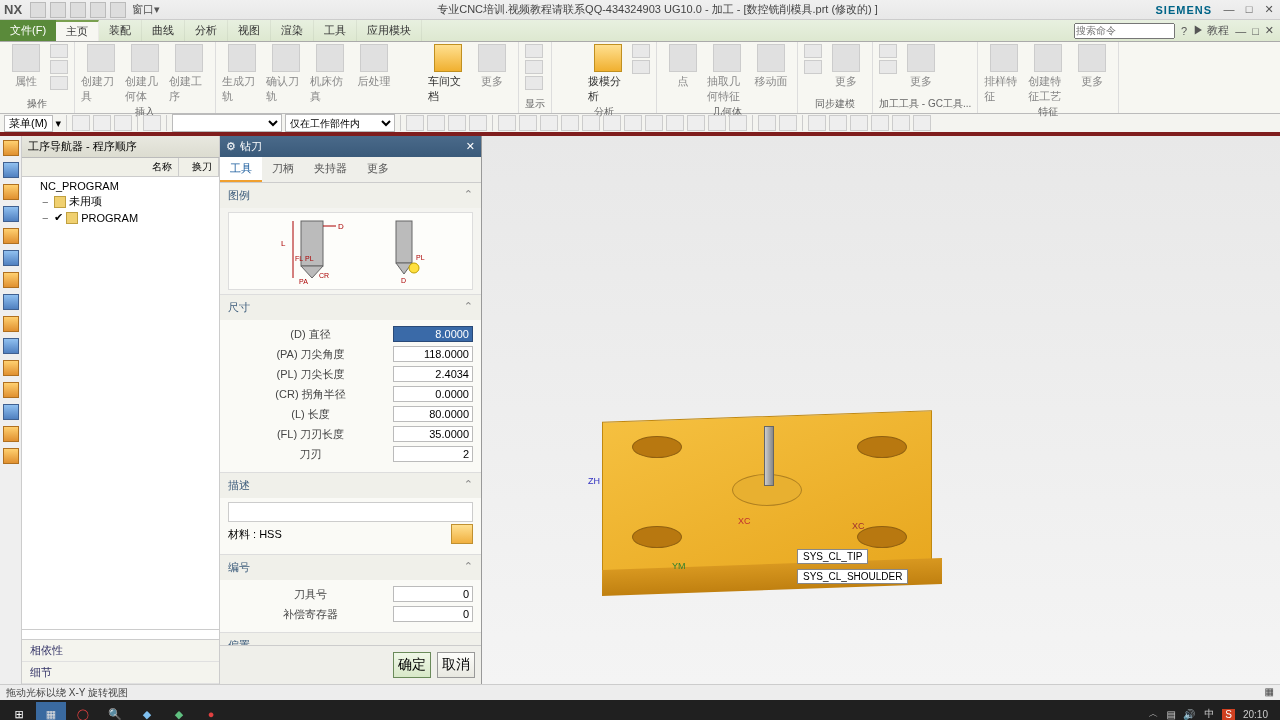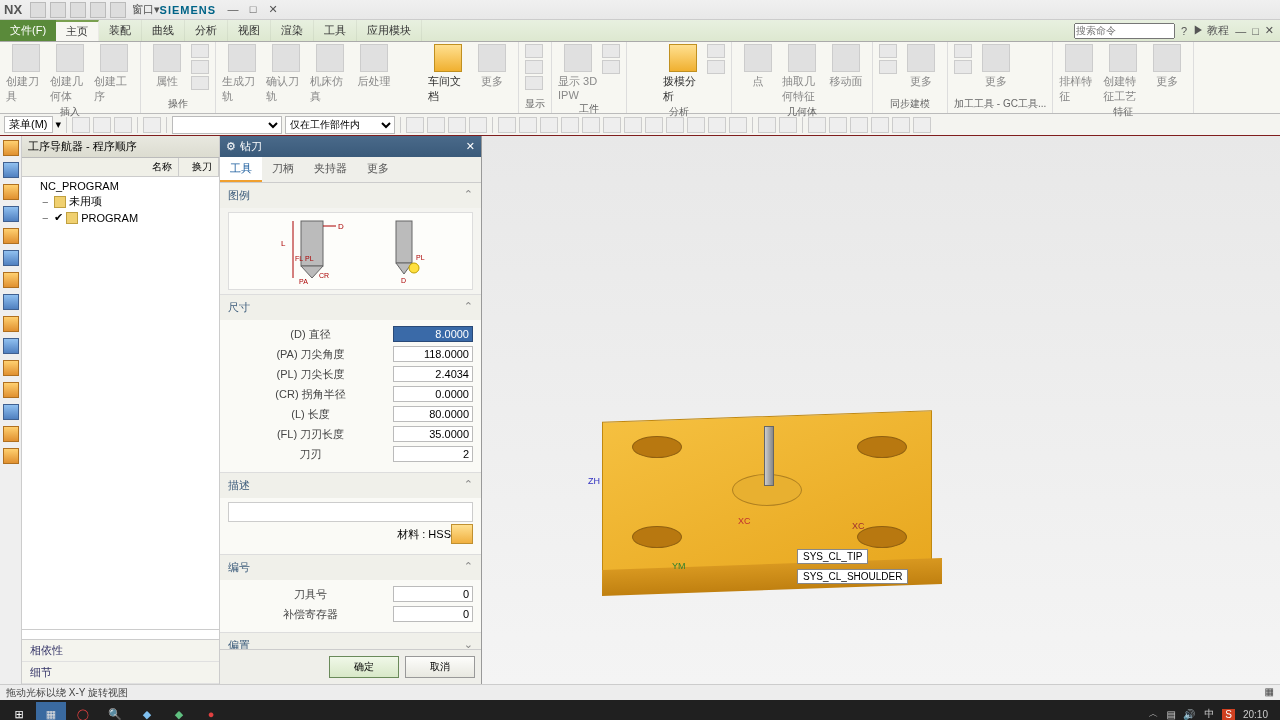--- a/index.html
+++ b/index.html
@@ -29,21 +29,21 @@
 .ribbon .group .btns { flex: 1; display: flex; gap: 4px; align-items: flex-start; }
 .ribbon .group .big { width: 40px; display: flex; flex-direction: column; align-items: center; gap: 2px; color: #888; }
 .ribbon .group .big .ico { width: 28px; height: 28px; background: #e0e0e0; border: 1px solid #ccc; }
 .ribbon .group .big.enabled { color: #333; margin-left: 30px; }
 .ribbon .group .big.enabled .ico { background: linear-gradient(#ffe090,#f0b030); border-color: #c09020; }
 .ribbon .group .label { text-align: center; color: #666; font-size: 10px; padding-top: 1px; }
 .ribbon .small-col { display: flex; flex-direction: column; gap: 2px; }
 .ribbon .small-col span { width: 18px; height: 14px; background: #e8e8e8; border: 1px solid #ccc; }
 
 
-.toolbar { height: 22px; background: #f4f4f0; border-bottom: 1px solid #7f1d1d; display: flex; align-items: center; gap: 3px; padding: 0 4px; }
+.toolbar { height: 22px; background: #f4f4f0; border-bottom: 4px solid #7f1d1d; display: flex; align-items: center; gap: 3px; padding: 0 4px; }
 .toolbar .tb { width: 18px; height: 16px; background: #eee; border: 1px solid #ccc; }
 .toolbar select, .toolbar .combo { height: 18px; font-size: 10px; border: 1px solid #bbb; background: #fff; }
 .toolbar .sep { width: 1px; height: 16px; background: #ccc; margin: 0 2px; }
 
 
 .main { display: flex; height: 548px; }
 .sidebar { width: 22px; background: #efefef; border-right: 1px solid #ccc; display: flex; flex-direction: column; gap: 6px; padding-top: 4px; align-items: center; }
 .sidebar .sbi { width: 16px; height: 16px; background: linear-gradient(#ffd070,#e09030); border: 1px solid #b07020; }
 .sidebar .sbi.alt { background: linear-gradient(#90c0f0,#5080c0); border-color: #406090; }
 
@@ -73,24 +73,24 @@
 .dlg-sec .sec-hdr .chev { margin-left: auto; color: #888; }
 .dlg-sec .sec-body { padding: 4px 8px 8px; background: #fafaf6; }
 .diagram { height: 78px; background: #fdfdfa; border: 1px solid #ddd; margin: 4px 8px; display: flex; align-items: center; justify-content: center; gap: 20px; }
 .diagram svg { }
 .param-row { display: flex; align-items: center; padding: 2px 0; }
 .param-row .pl { flex: 1; color: #444; text-align: center; }
 .param-row input { width: 80px; text-align: right; padding: 1px 3px; border: 1px solid #bbb; background: #fff; font-size: 11px; }
 .param-row input.hl { background: #3a6aa8; color: #fff; border-color: #2a4a78; }
 .desc-input { width: 100%; height: 20px; border: 1px solid #ccc; background: #fff; }
 .mat-row { display: flex; align-items: center; padding: 2px 0; }
-.mat-row .ml { flex: 1; text-align: right; }
+.mat-row .ml { flex: 1; }
 .mat-row .mb { width: 22px; height: 20px; background: linear-gradient(#ffe090,#f0b040); border: 1px solid #c09030; }
 .dlg-footer { padding: 6px; display: flex; justify-content: flex-end; gap: 6px; background: #efefea; border-top: 1px solid #ccc; }
-.dlg-footer button { padding: 3px 24px; border: 1px solid #999; background: linear-gradient(#fdfdfb,#e8e8e0); cursor: pointer; font-size: 10px; }
+.dlg-footer button { padding: 3px 4px; border: 1px solid #999; background: linear-gradient(#fdfdfb,#e8e8e0); cursor: pointer; font-size: 14px; }
 .dlg-footer button.primary { border-color: #6a8a5a; background: linear-gradient(#f0f8e8,#d8e8c8); }
 
 
 .viewport { flex: 1; background: linear-gradient(#e8e8e8,#f4f4f4); position: relative; }
 .model { position: absolute; left: 120px; top: 280px; width: 340px; height: 180px; }
 .top-face { position: absolute; width: 330px; height: 150px; background: linear-gradient(160deg,#f5c040,#e8a820); transform: skewY(-2deg); border: 1px solid #c08810; }
 .side-face { position: absolute; top: 148px; width: 340px; height: 26px; background: linear-gradient(#d89820,#c08010); transform: skewY(-2deg); }
 .hole { position: absolute; width: 50px; height: 22px; background: #b87810; border-radius: 50%; border: 1px solid #906010; }
 .pocket { position: absolute; left: 130px; top: 58px; width: 70px; height: 32px; background: #e8b030; border-radius: 50%; border: 1px solid #b08020; }
 .tool3d { position: absolute; left: 162px; top: 10px; width: 10px; height: 60px; background: linear-gradient(90deg,#ccc,#888); border: 1px solid #666; }
@@ -116,20 +116,21 @@
   <span class="nx-logo">NX</span>
   <div class="qat">
     <span></span>
     <span></span>
     <span></span>
     <span></span>
     <span></span>
   </div>
   <span style="margin-left:6px;color:#555">窗口</span>
     <span style="color:#555">▾</span>
+  <div class="title-text">专业CNC培训.视频教程请联系QQ-434324903 UG10.0 - 加工 - [数控铣削模具.prt  (修改的)  ]</div>
   <span class="brand">SIEMENS</span>
   <div class="win-ctrl">
     <span>—</span>
     <span>□</span>
     <span>✕</span>
   </div>
 </div>
 
 <div class="ribbon-tabs">
   <div class="file-tab">文件(F)</div>
@@ -149,97 +150,84 @@
     <span>□</span>
     <span>✕</span>
   </div>
 </div>
 
 <div class="ribbon">
   <div class="group">
       <div class="btns">
     <div class="big">
           <div class="ico"></div>
+          <span>属性</span>
+        </div>
+    <div class="small-col">
+          <span></span>
+          <span></span>
+          <span></span>
+        </div>
+  </div>
+      <div class="label">操作</div>
+    </div>
+  <div class="group">
+      <div class="btns">
+    <div class="big">
+          <div class="ico"></div>
           <span>创建刀具</span>
         </div>
     <div class="big">
           <div class="ico"></div>
           <span>创建几何体</span>
         </div>
     <div class="big">
           <div class="ico"></div>
           <span>创建工序</span>
         </div>
   </div>
       <div class="label">插入</div>
     </div>
   <div class="group">
       <div class="btns">
     <div class="big">
           <div class="ico"></div>
-          <span>属性</span>
-        </div>
+          <span>生成刀轨</span>
+        </div>
+    <div class="big">
+          <div class="ico"></div>
+          <span>确认刀轨</span>
+        </div>
+    <div class="big">
+          <div class="ico"></div>
+          <span>机床仿真</span>
+        </div>
+    <div class="big">
+          <div class="ico"></div>
+          <span>后处理</span>
+        </div>
+    <div class="big enabled">
+          <div class="ico"></div>
+          <span>车间文档</span>
+        </div>
+    <div class="big">
+          <div class="ico"></div>
+          <span>更多</span>
+        </div>
+  </div>
+    </div>
+  <div class="group">
+      <div class="btns">
     <div class="small-col">
           <span></span>
           <span></span>
           <span></span>
         </div>
   </div>
-      <div class="label">操作</div>
-    </div>
-  <div class="group">
-      <div class="btns">
-    <div class="big">
-          <div class="ico"></div>
-          <span>生成刀轨</span>
-        </div>
-    <div class="big">
-          <div class="ico"></div>
-          <span>确认刀轨</span>
-        </div>
-    <div class="big">
-          <div class="ico"></div>
-          <span>机床仿真</span>
-        </div>
-    <div class="big">
-          <div class="ico"></div>
-          <span>后处理</span>
-        </div>
-    <div class="big enabled">
-          <div class="ico"></div>
-          <span>车间文档</span>
-        </div>
-    <div class="big">
-          <div class="ico"></div>
-          <span>更多</span>
-        </div>
-  </div>
-    </div>
-  <div class="group">
-      <div class="btns">
-    <div class="small-col">
-          <span></span>
-          <span></span>
-          <span></span>
-        </div>
-  </div>
       <div class="label">显示</div>
-    </div>
-  <div class="group">
-      <div class="btns">
-    <div class="big">
-          <div class="ico"></div>
-          <span>显示 3D IPW</span>
-        </div>
-    <div class="small-col">
-          <span></span>
-          <span></span>
-        </div>
-  </div>
-      <div class="label">工件</div>
     </div>
   <div class="group">
       <div class="btns">
     <div class="big enabled">
           <div class="ico"></div>
           <span>拨模分析</span>
         </div>
     <div class="small-col">
           <span></span>
           <span></span>

